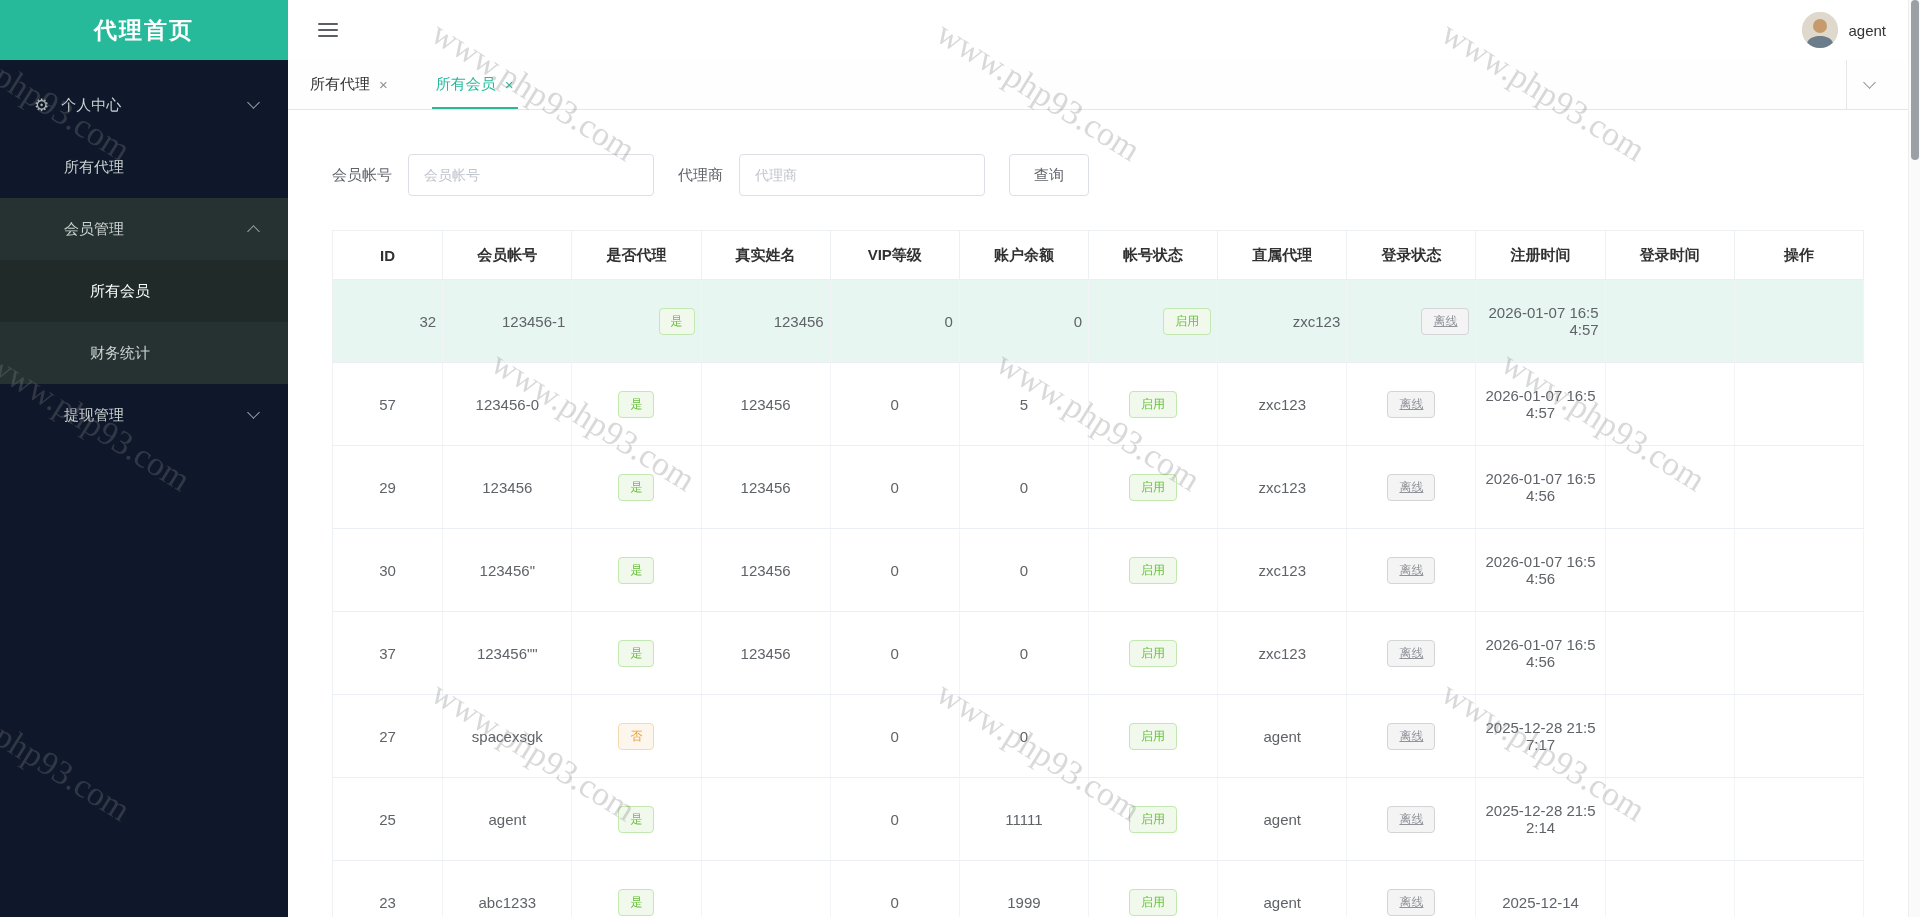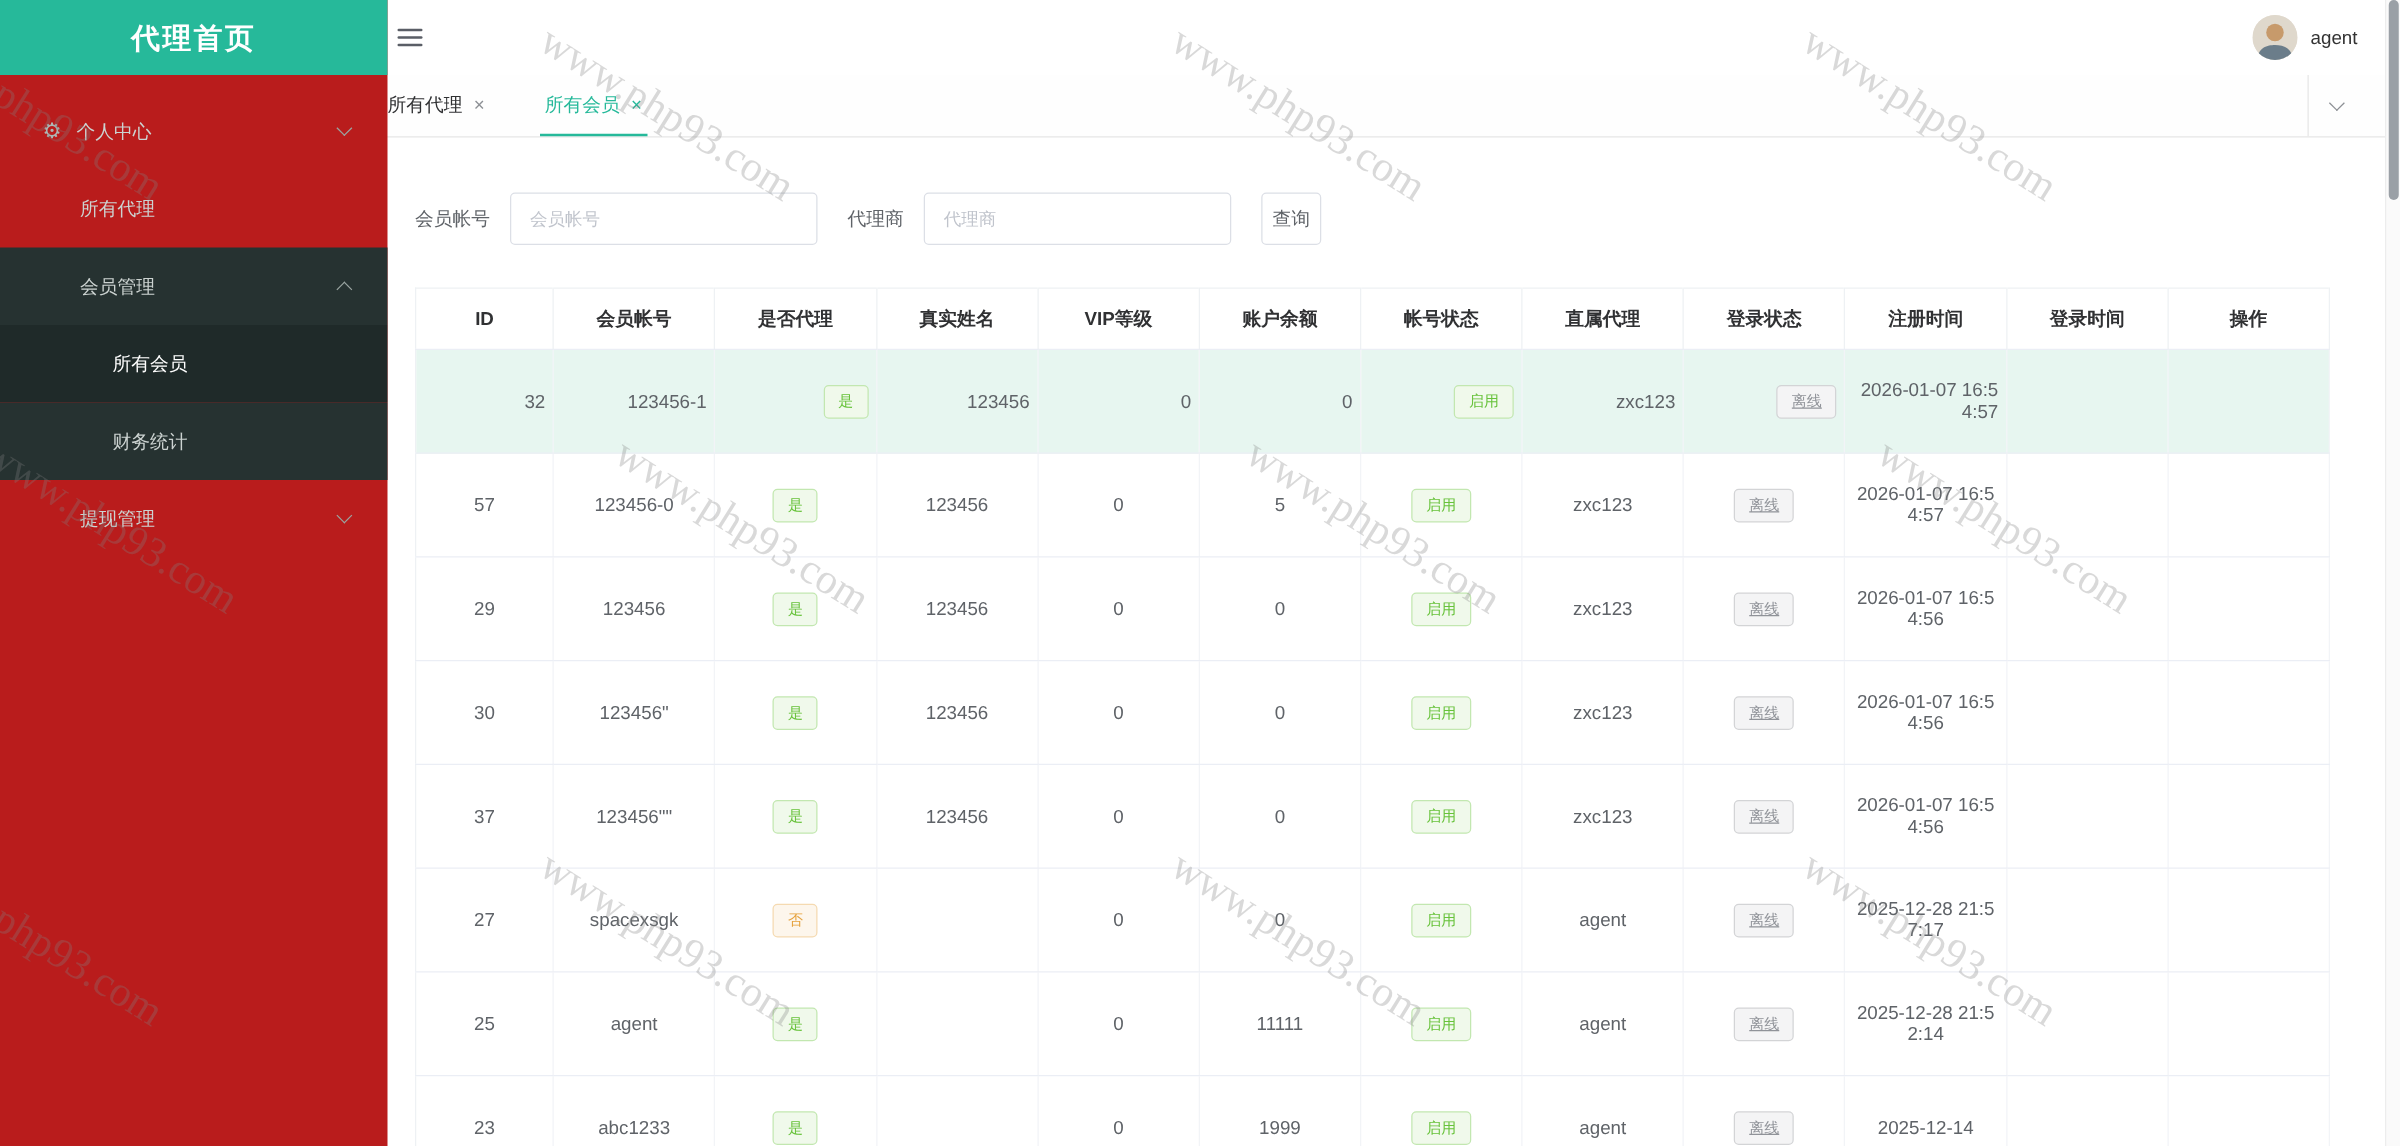--- a/index.html
+++ b/index.html
@@ -1,20 +1,20 @@
 <!DOCTYPE html>
 <html><head>
 <meta charset="utf-8">
 <style>
   * { box-sizing: border-box; margin: 0; padding: 0; }
   html,body { width: 1920px; height: 917px; overflow: hidden; background: #fff;
     font-family: "Liberation Sans", "DejaVu Sans", sans-serif; }
 
   
-  .sidebar { position: fixed; left:0; top:0; width:310px; height:100%; background:#b91c1c; z-index:2; }
+  .sidebar { position: fixed; left:0; top:0; width:288px; height:100%; background:#0f172a; z-index:2; }
   .brand { height:60px; background:#26b99a; color:#fff; font-size:23px; font-weight:bold;
     display:flex; align-items:center; justify-content:center; letter-spacing:2px; }
   .side-menu { padding-top:14px; }
   .menu-item { height:62px; display:flex; align-items:center; color:#ccd3d1; font-size:15px;
     cursor:pointer; position:relative; }
   .menu-item.level1 { padding-left:34px; }
   .menu-item.level2 { padding-left:64px; }
   .menu-item.level3 { padding-left:90px; }
   .menu-item.shaded { background:#263231; }
   .menu-item.active { background:#1f2a29; color:#ffffff; }
@@ -47,21 +47,21 @@
   .tab-caret .chev2 { width:9px; height:9px; border-right:1.5px solid #8d9095; border-bottom:1.5px solid #8d9095;
     transform:rotate(45deg); margin-top:-4px; }
 
   
   .content { margin-left:288px; padding:44px 56px 0 44px; }
   .filters { display:flex; align-items:center; }
   .f-label { font-size:15px; color:#5f6368; margin-right:16px; }
   .f-input { width:246px; height:42px; border:1px solid #dcdfe6; border-radius:4px; padding:0 15px;
     font-size:14px; color:#606266; outline:none; margin-right:24px; background:#fff; }
   .f-input::placeholder { color:#c0c4cc; }
-  .btn-search { height:42px; padding:0 8px; border:1px solid #dcdfe6; border-radius:4px; background:#fff;
+  .btn-search { height:42px; padding:0 24px; border:1px solid #dcdfe6; border-radius:4px; background:#fff;
     color:#5f6368; font-size:15px; cursor:pointer; }
 
   
   table { width:100%; margin-top:34px; border-collapse:collapse; table-layout:fixed;
     border:1px solid #eef1f4; }
   th { height:49px; font-size:15px; font-weight:bold; color:#303133; border-bottom:1px solid #ebeef5;
     border-right:1px solid #eef1f4; background:#fff; }
   td { height:83px; text-align:center; font-size:15px; color:#5f6368; border-bottom:1px solid #ebeef5;
     border-right:1px solid #f2f4f7; padding:0 6px; word-break:break-all; }
   tr.highlight td { background:#e7f6f0;text-align:right; }

